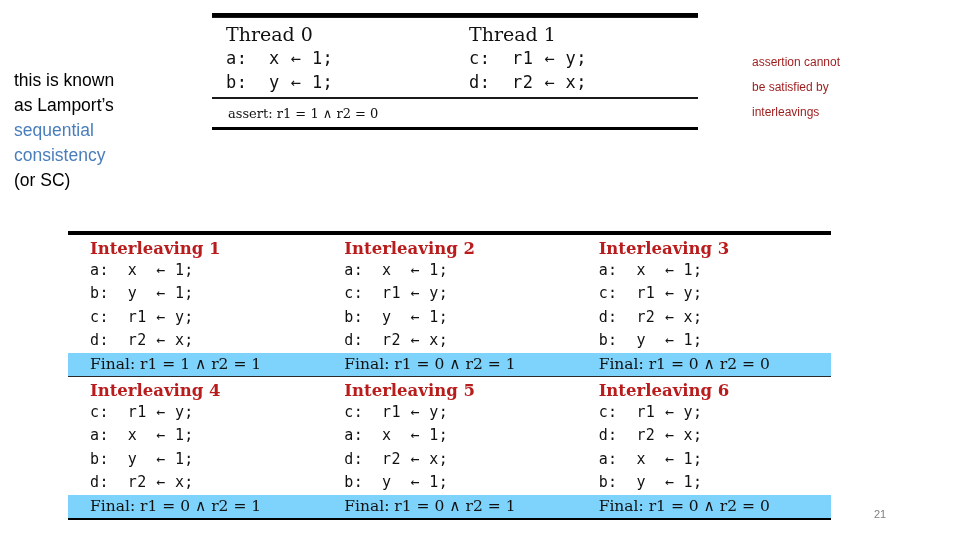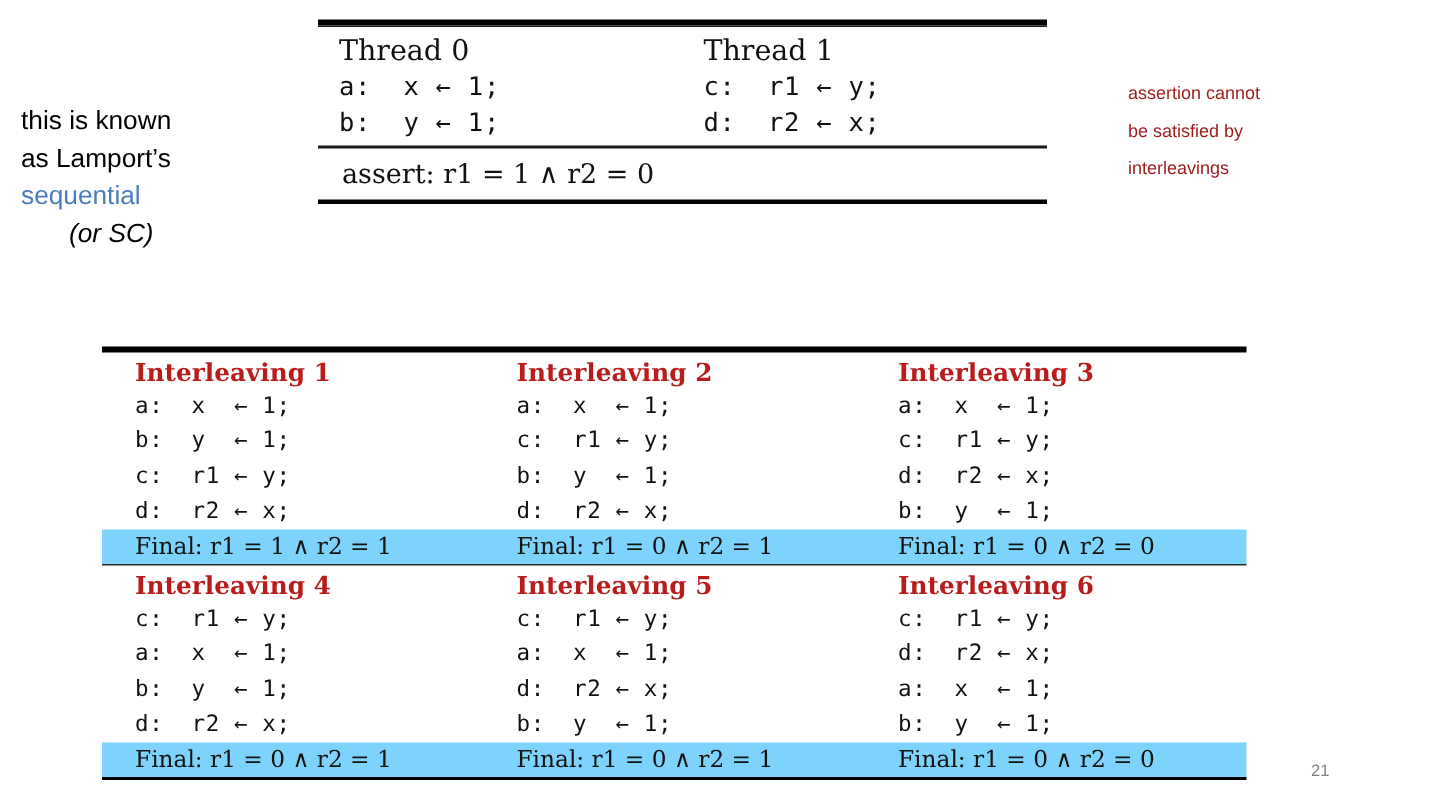--- a/index.html
+++ b/index.html
@@ -25,22 +25,20 @@
     font-size: 17.5px;
     line-height: 25px;
     color: #000000;
   }
   #left-note .ln { display: block; white-space: nowrap; }
   #left-note .blue {
     color: #4a7ebb;
   }
   #left-note .blk-it {
     color: #000000;
-    font-style: italic;
-    margin-left: 32px;
   }
 
   
   #right-note {
     position: absolute;
     left: 752px;
     top: 50px;
     width: 200px;
     font-family: "Liberation Sans", sans-serif;
     font-size: 12px;
@@ -95,21 +93,21 @@
   .stmt {
     font-family: "DejaVu Sans Mono", "Liberation Mono", monospace;
     font-size: 17px;
     color: #111111;
     line-height: 24px;
     white-space: pre;
     letter-spacing: 0.5px;
   }
   .assert-row {
     font-family: "DejaVu Serif", "Liberation Serif", serif;
-    font-size: 18px;
+    font-size: 13px;
     color: #111111;
     padding: 7px 0 6px 16px;
     white-space: nowrap;
   }
 
   
   #interleavings {
     position: absolute;
     left: 68px;
     top: 231px;
@@ -177,20 +175,21 @@
     color: #808080;
   }
 </style>
 </head>
 <body>
 
 <div id="left-note">
   <span class="ln">this is known</span>
   <span class="ln">as Lamport’s</span>
   <span class="ln blue">sequential</span>
+  <span class="ln blue">consistency</span>
   <span class="ln blk-it">(or SC)</span>
 </div>
 
 <div id="right-note">
   <span class="ln">assertion cannot</span>
   <span class="ln">be satisfied by</span>
   <span class="ln">interleavings</span>
 </div>
 
 <div id="program-table">

